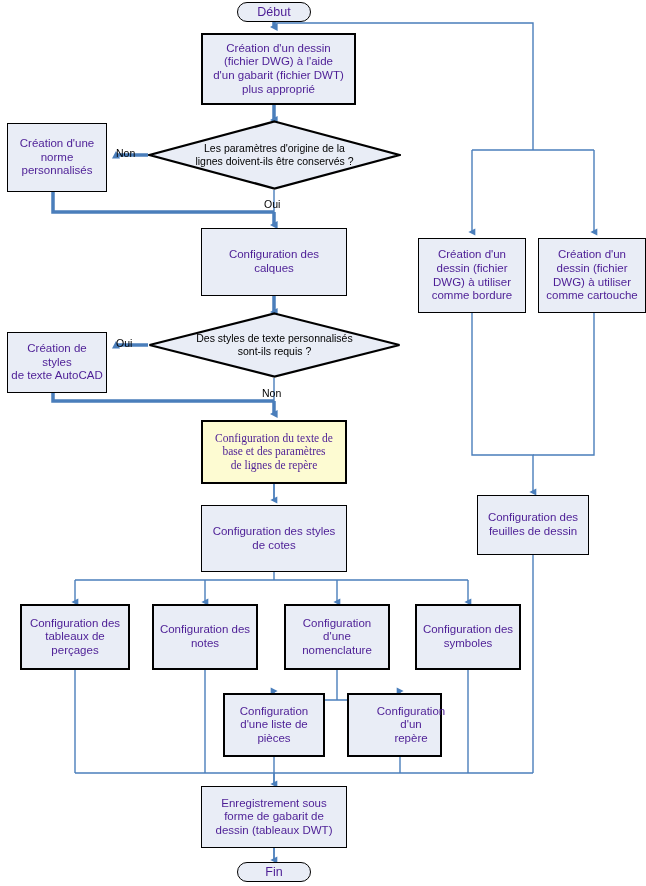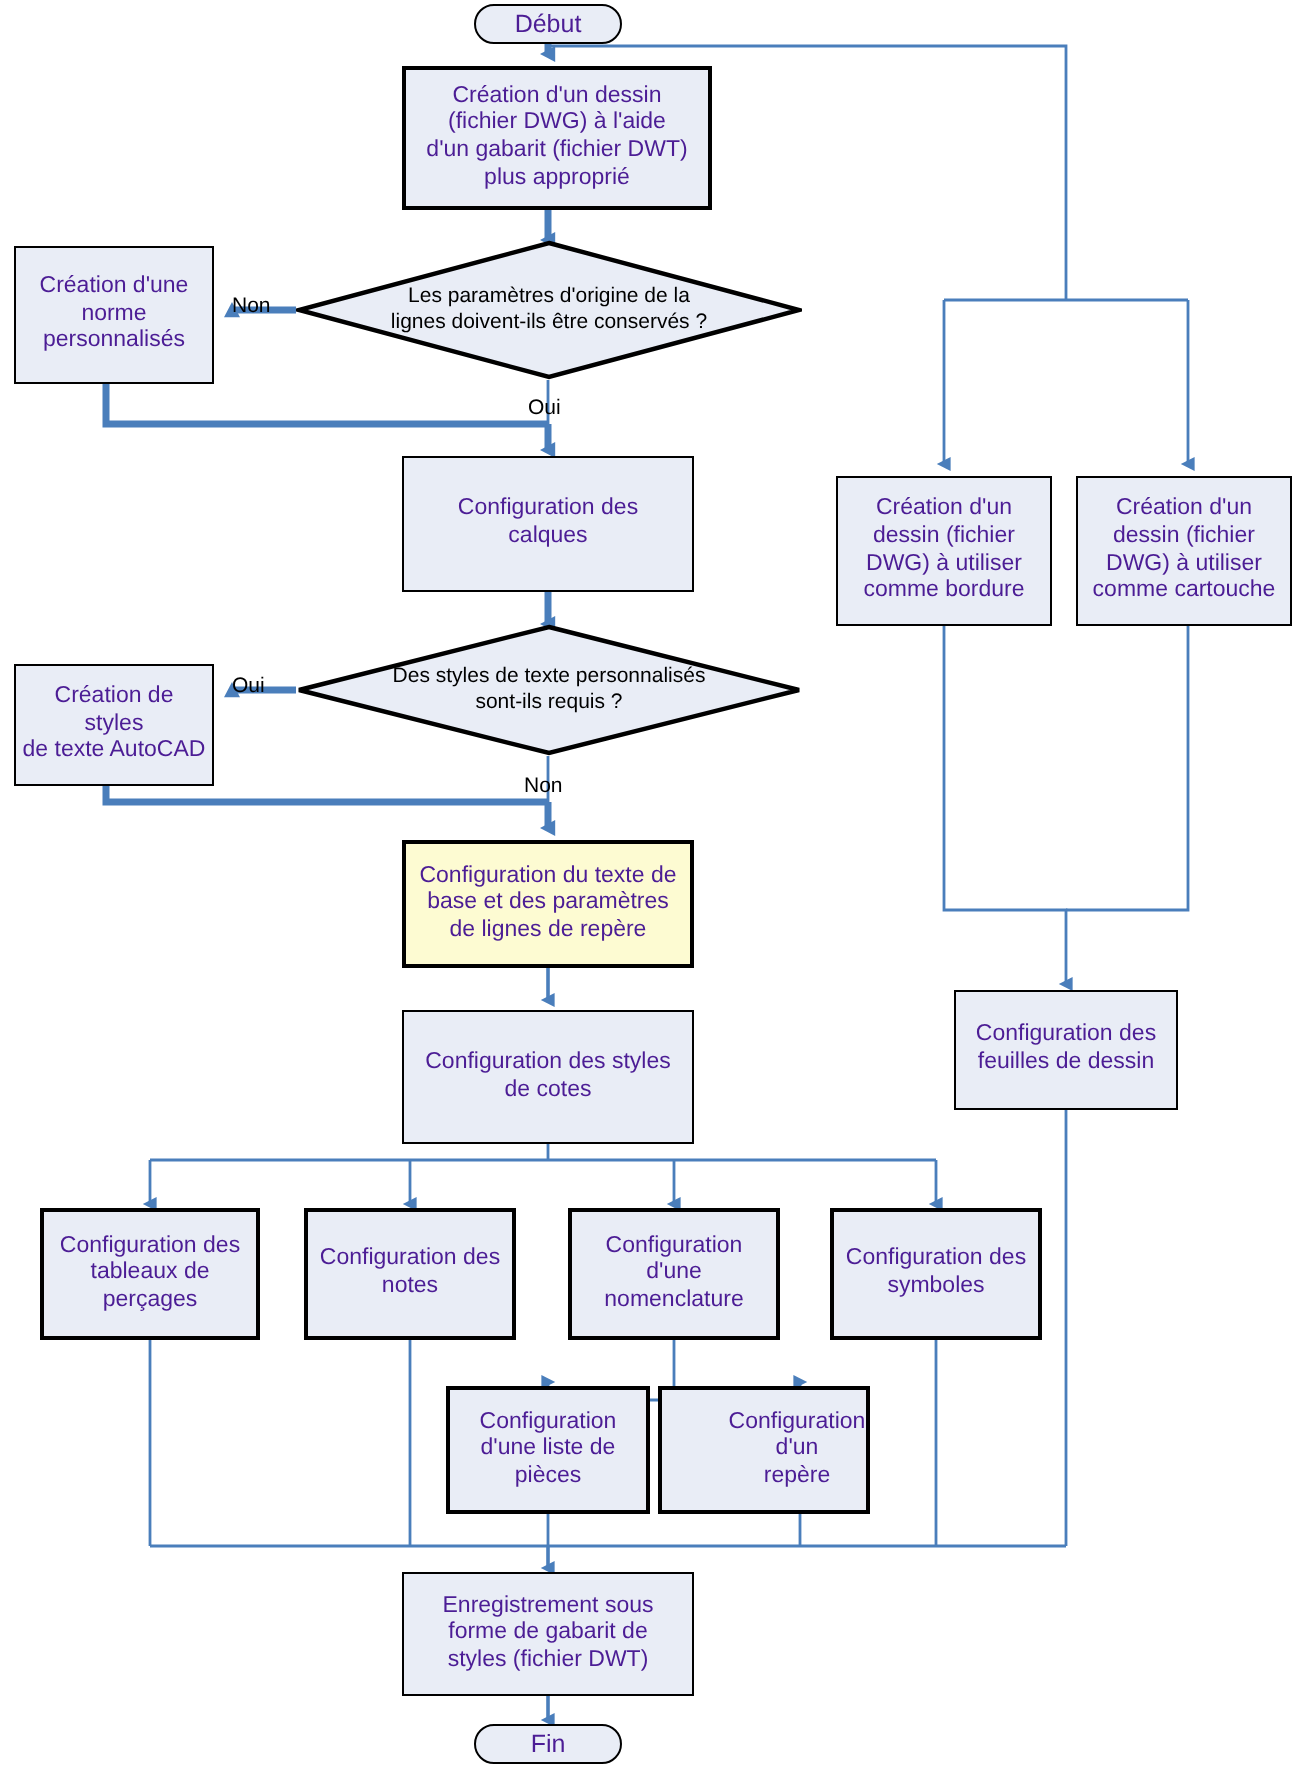--- a/index.html
+++ b/index.html
@@ -41,20 +41,21 @@
     border: 1px solid #000000;
     font-size: 11.5px;
     padding: 2px 3px;
   }
   .proc.thick {
     border-width: 2px;
   }
   .proc.highlight {
     background: #fdfbd2;
     border: 2px solid #000000;
+    font-family: Liberation Serif, serif;
   }
   .term {
     background: #e9edf6;
     border: 1.6px solid #000000;
     border-radius: 999px;
     font-size: 12.5px;
   }
   .decision-wrap {
     position: absolute;
   }
@@ -248,21 +249,21 @@
     <span>Configuration des
 symboles</span>
   </div>
 
   <div class="node proc thick" style="left:223px; top:693px; width:102px; height:64px;">
     <span>Configuration
 d'une liste de
 pièces</span>
   </div>
 
-  <div class="node proc thick" style="left:329px; top:693px; width:106px; height:64px;padding-left:36px;">
+  <div class="node proc thick" style="left:347px; top:693px; width:95px; height:64px;padding-left:36px;">
     <span>Configuration d'un
 repère</span>
   </div>
 
   <div class="node proc" style="left:418px; top:238px; width:108px; height:75px;">
     <span>Création d'un
 dessin (fichier
 DWG) à utiliser
 comme bordure</span>
   </div>
@@ -275,16 +276,16 @@
   </div>
 
   <div class="node proc" style="left:477px; top:495px; width:112px; height:60px;">
     <span>Configuration des
 feuilles de dessin</span>
   </div>
 
   <div class="node proc" style="left:201px; top:786px; width:146px; height:62px;">
     <span>Enregistrement sous
 forme de gabarit de
-styles (fichier DWT)</span>
+dessin (tableaux DWT)</span>
   </div>
 
 </div>
 
 </body></html>

